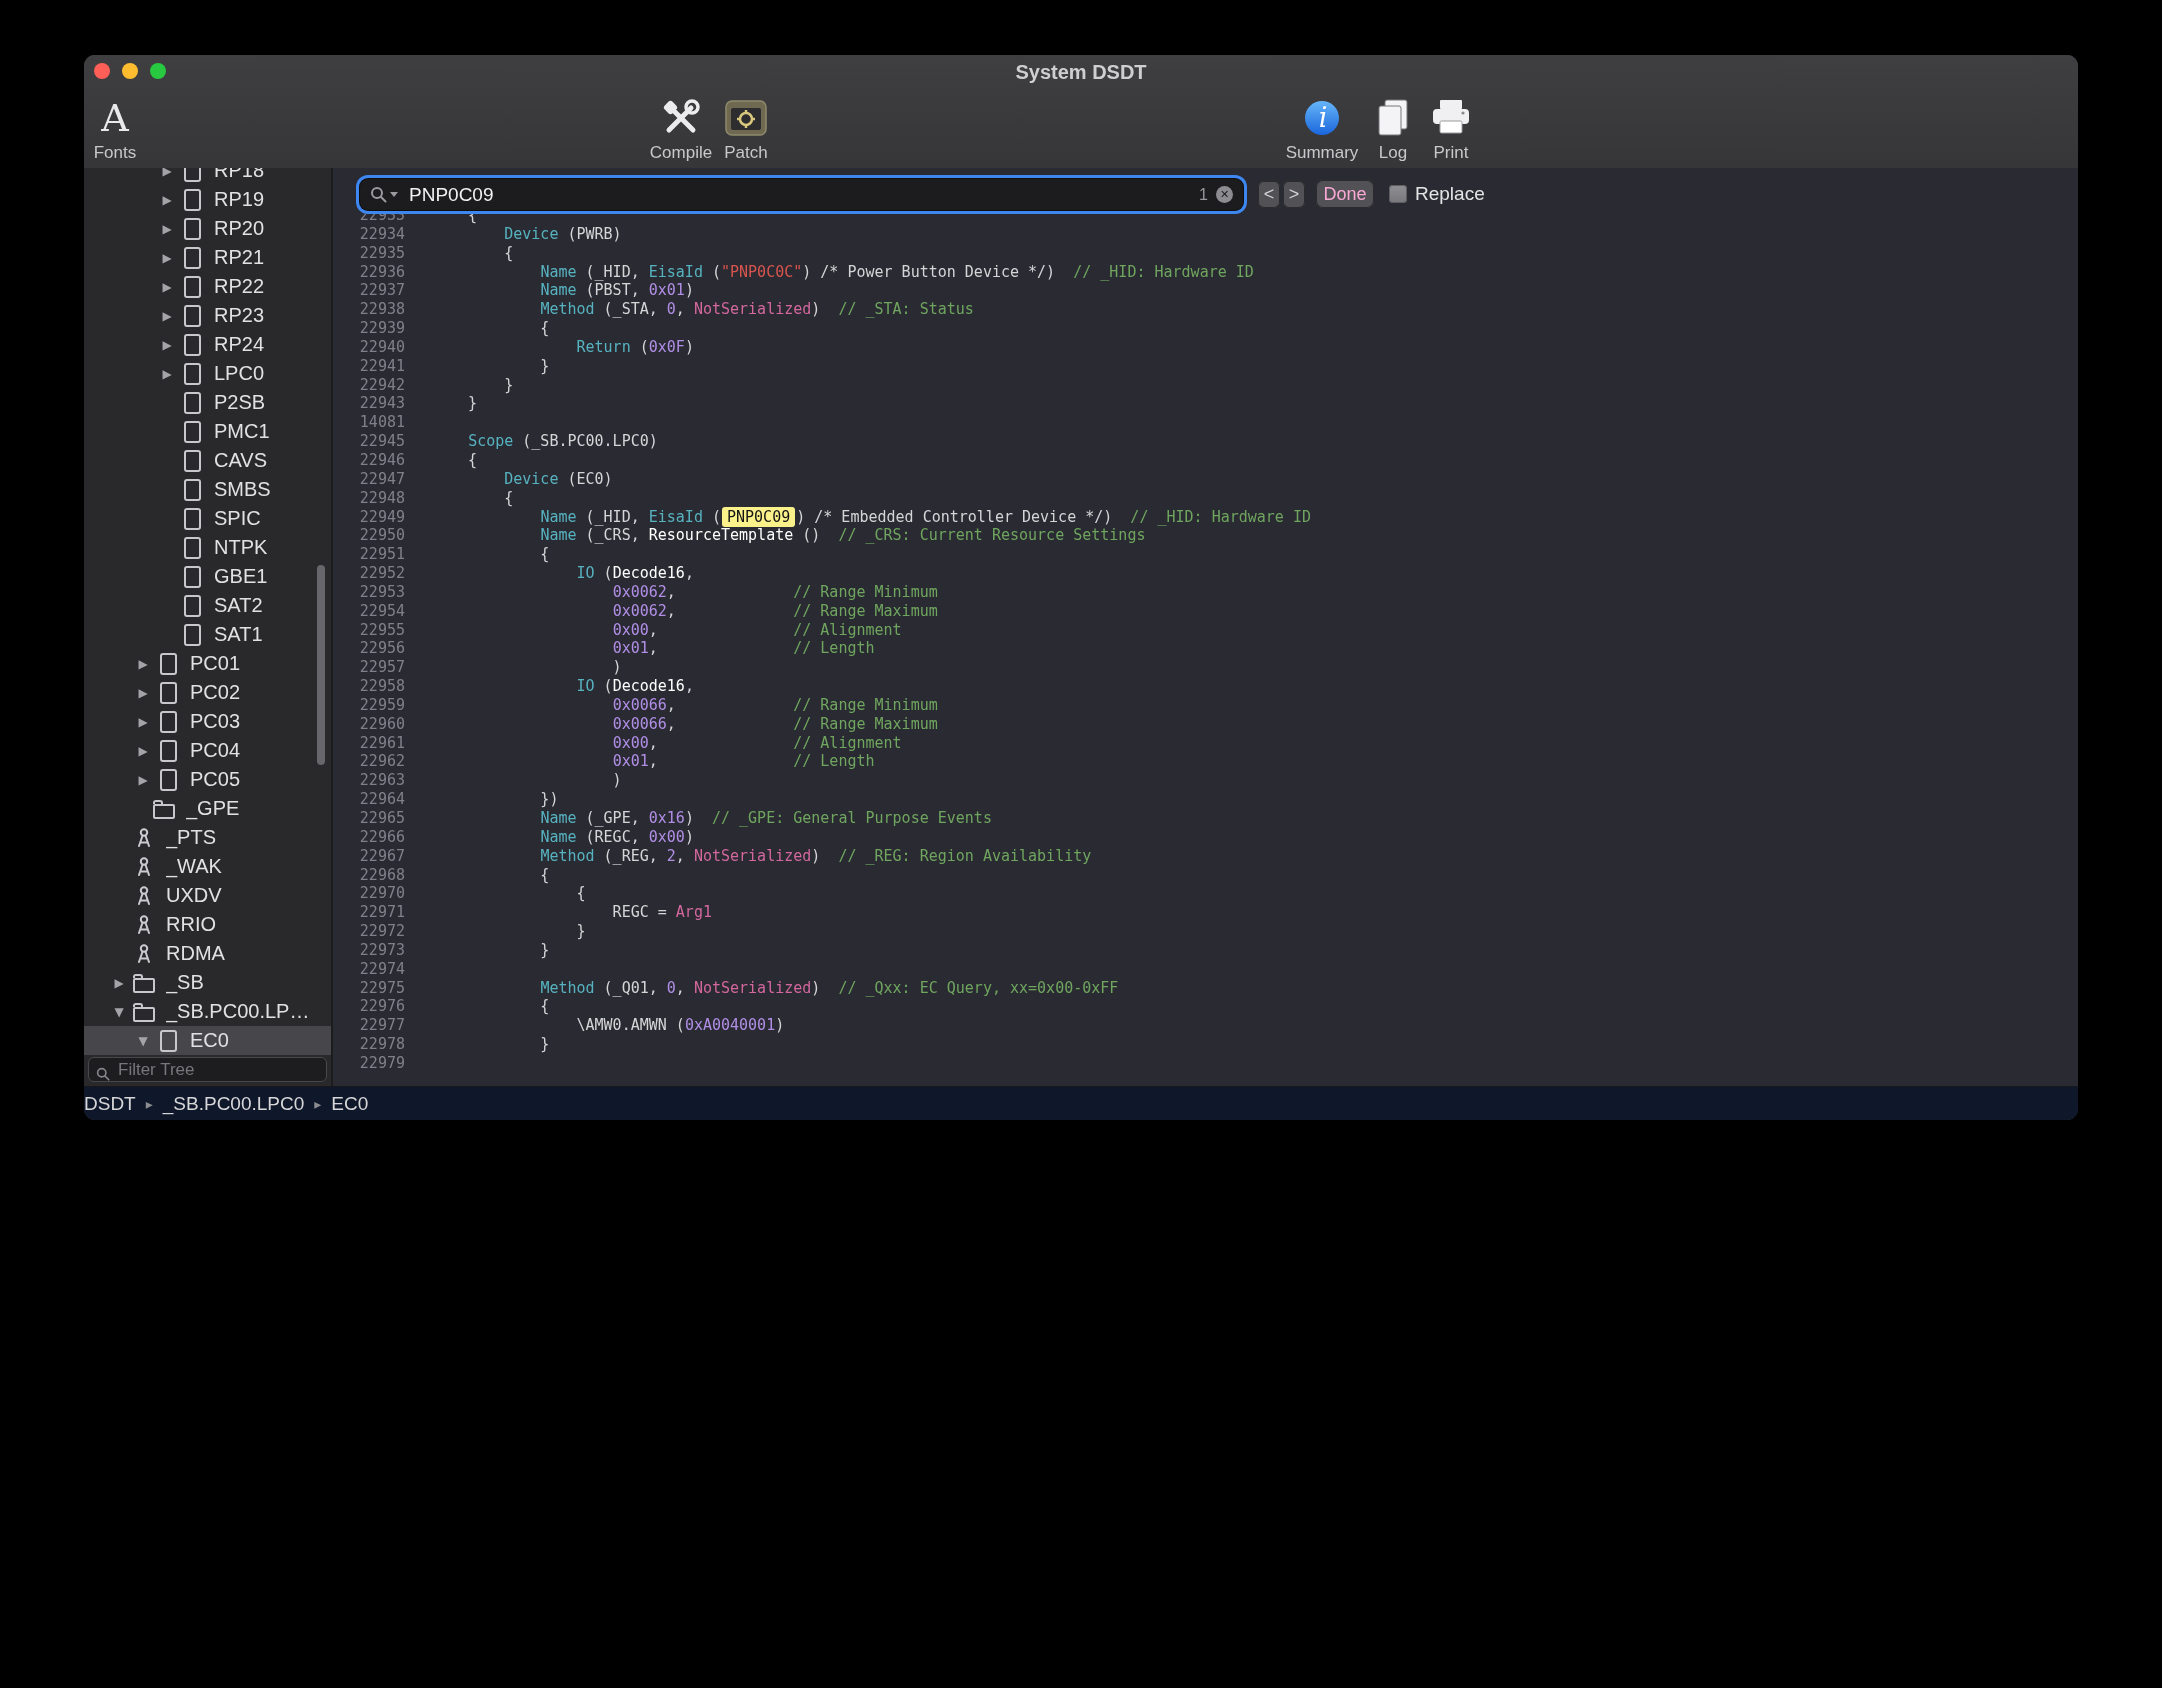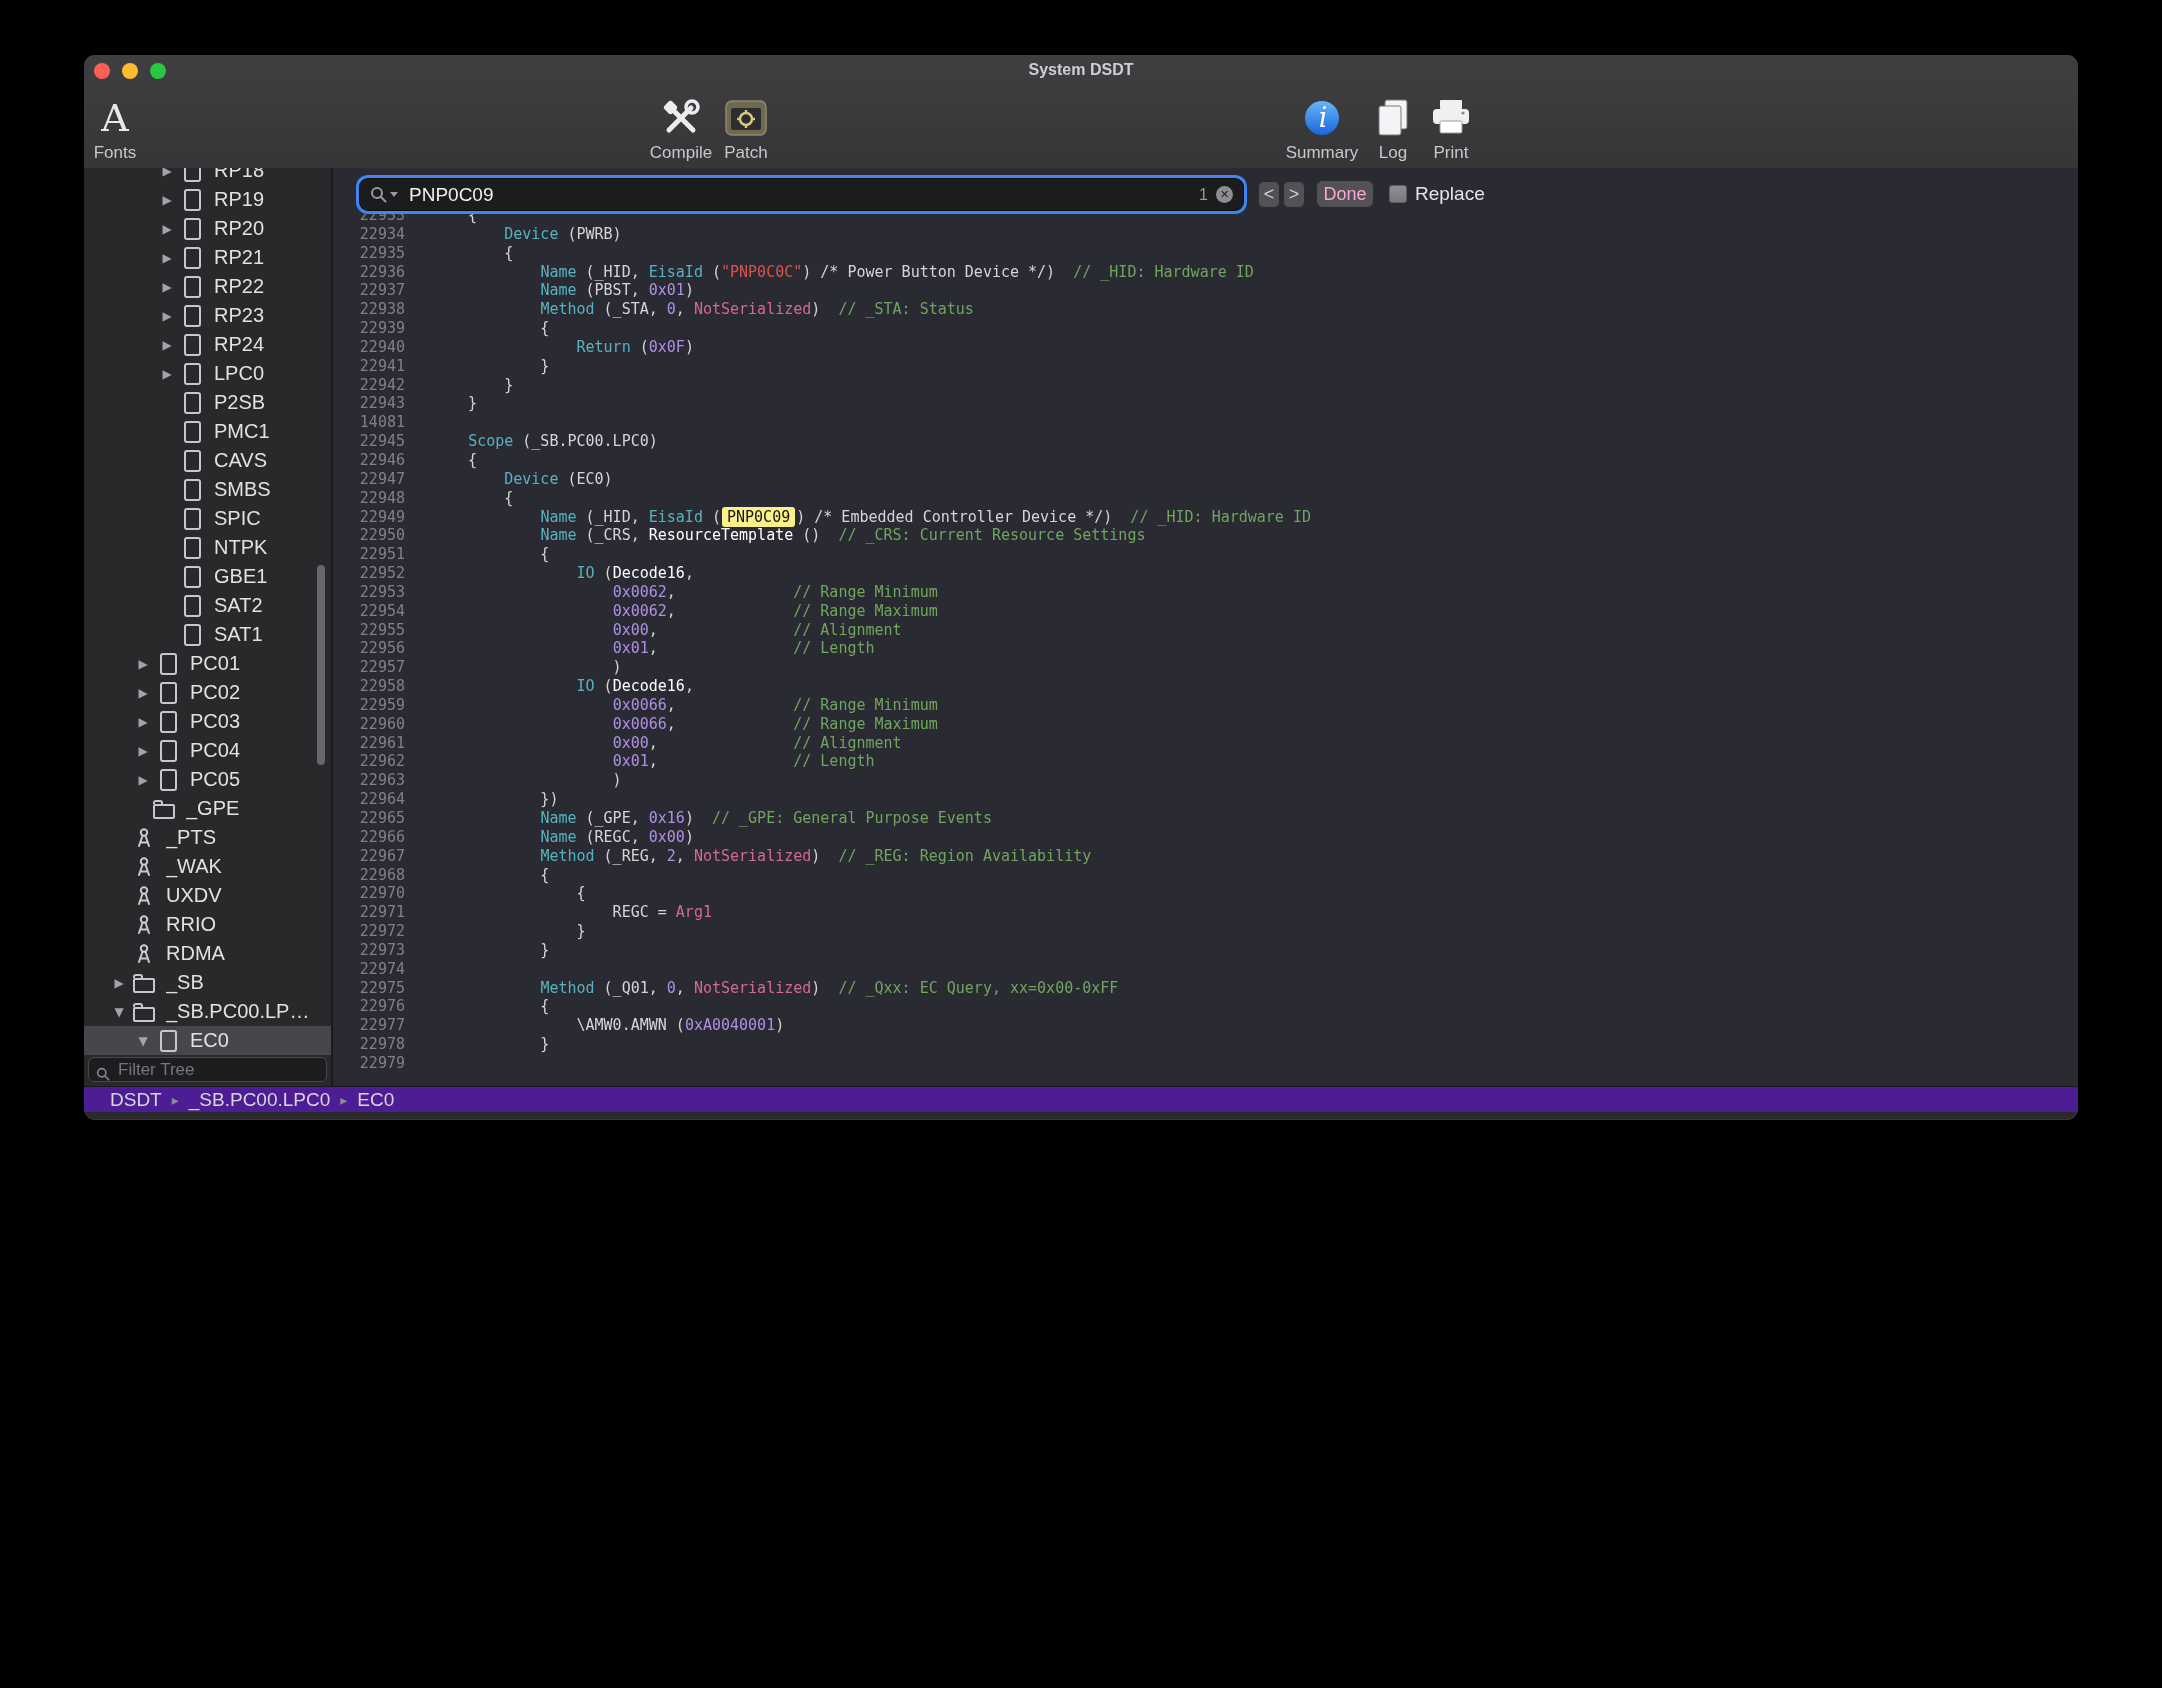--- a/index.html
+++ b/index.html
@@ -11,21 +11,21 @@
             box-shadow:0 30px 80px rgba(0,0,0,.8);
             outline:1px solid rgba(255,255,255,.08); outline-offset:-1px; }
 
   
   .header { position:absolute; left:0; top:0; right:0; height:113px;
             background:linear-gradient(#3f3f42,#363639); border-bottom:1px solid #121214; }
   .traffic { position:absolute; left:10px; top:8px; display:flex; gap:12px; }
   .light { width:16px; height:16px; border-radius:50%; }
   .light.red { background:#ff5f57; } .light.yellow { background:#febc2e; } .light.green { background:#28c840; }
   .title { position:absolute; left:0; right:0; top:6px; text-align:center;
-           font-size:16px; font-weight:600; color:#cfcfd2; }
+           font-size:20px; font-weight:600; color:#cfcfd2; }
   .toolbar-item { position:absolute; top:39px; width:130px; transform:translateX(-50%);
                   display:flex; flex-direction:column; align-items:center; cursor:default; }
   .ticon { height:48px; display:flex; align-items:center; justify-content:center; }
   .tlabel { font-size:17px; color:#c8c8cb; margin-top:1px; white-space:nowrap; }
   .fonts-glyph { font-family:"DejaVu Serif","Liberation Serif",serif; font-size:38px; color:#e9e9eb; line-height:44px; }
 
   
   .sidebar { position:absolute; left:0; top:113px; width:247px; height:918px;
              background:#29292c; overflow:hidden; }
   .tree { position:absolute; left:0; top:-12px; right:0; }
@@ -87,22 +87,22 @@
   .seg-n { color:#d5d5d8; }
   .seg-k { color:#57b2c0; }
   .seg-c { color:#6fa55e; }
   .seg-g { color:#ffffff; }
   .seg-p { color:#b08ee6; }
   .seg-r { color:#d8544e; }
   .seg-m { color:#d3679e; }
   .seg-hl { background:#fbf18b; color:#151515; border-radius:3px; padding:1px 5px; margin:0 1px; }
 
   
-  .bottombar { position:absolute; left:0; top:1031px; right:0; height:26px; background:#4c1d95;
-               border-top:1px solid #18181a; display:flex; align-items:center; padding-left:26px; box-sizing:border-box; }
+  .bottombar { position:absolute; left:0; top:1031px; right:0; height:34px; background:#0f172a;
+               border-top:1px solid #18181a; display:flex; align-items:center; box-sizing:border-box; }
   .breadcrumb { display:flex; align-items:center; font-size:19px; color:#d7d7d9; }
   .bc-sep { margin:0 10px; font-size:14px; color:#8c8c91; font-family:"DejaVu Sans",sans-serif; }
 </style>
 </head>
 <body>
 
 <div class="window">
 
   <div class="header">
     <div class="traffic">

